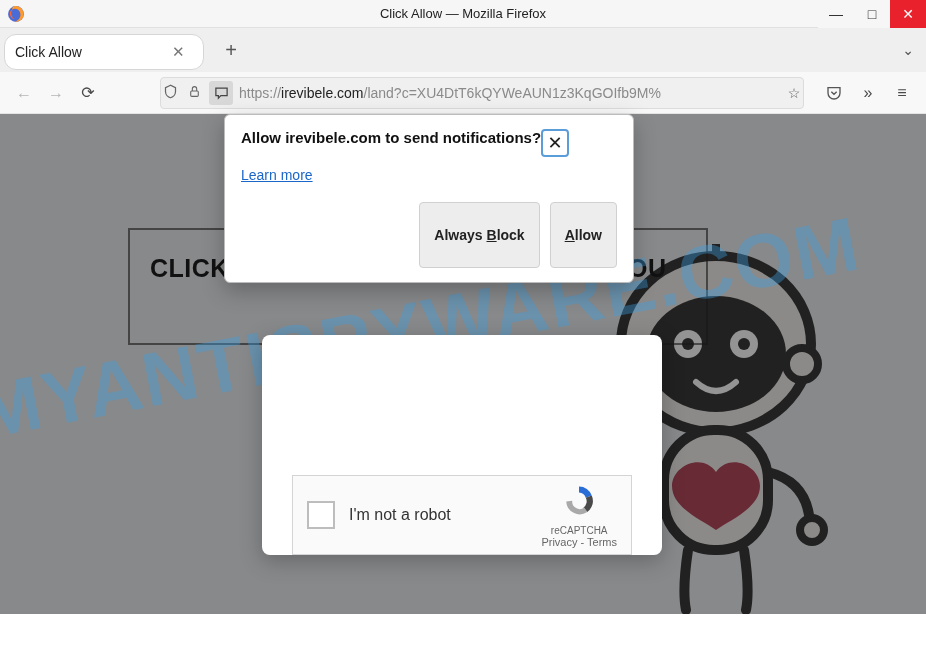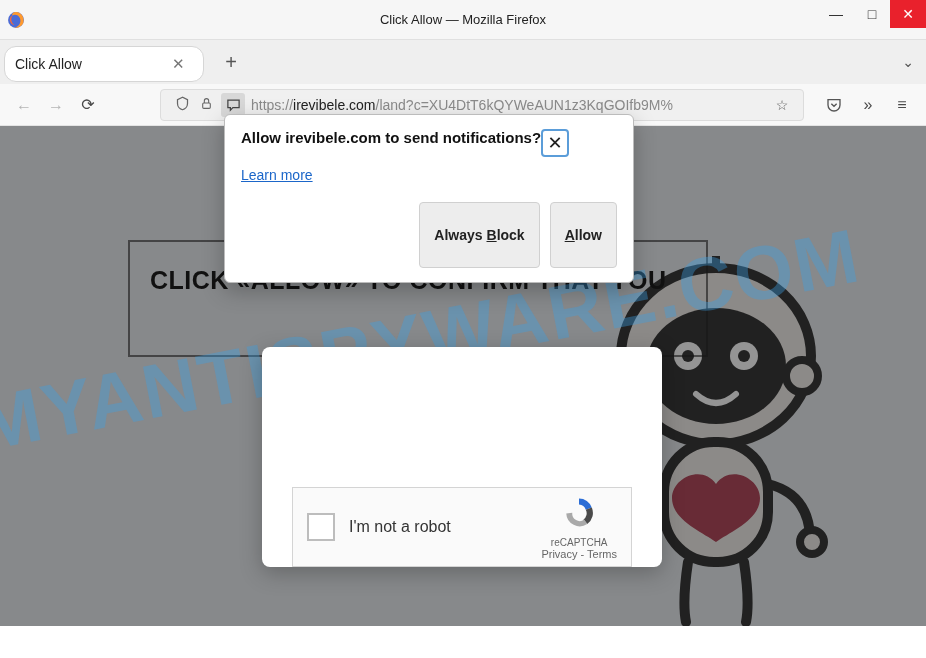--- a/index.html
+++ b/index.html
@@ -6,21 +6,21 @@
 body {
   width: 926px;
   height: 658px;
   font-family: -apple-system, BlinkMacSystemFont, "Segoe UI", Arial, sans-serif;
   background: #fff;
   overflow: hidden;
   position: relative;
 }
 
 .titlebar {
-  height: 40px;
+  height: 28px;
   background: #f6f6f6;
   display: flex;
   align-items: center;
   border-bottom: 1px solid #e0e0e0;
   position: relative;
 }
 .app-icon {
   width: 20px; height: 20px; margin-left: 6px;
   display: flex; align-items: center; justify-content: center;
 }
@@ -90,21 +90,21 @@
 .tbtn.disabled { color: #b5b5b5; }
 .spacer { flex: 0 0 44px; }
 .urlbar {
   flex: 1;
   height: 32px;
   background: #f0f0f0;
   border: 1px solid #dcdcdc;
   border-radius: 4px;
   display: flex;
   align-items: center;
-  padding: 0 12px;
+  padding: 0 0;
   gap: 6px;
   margin: 12px 6px;
 }
 .urlbar .icon { width: 18px; text-align: center; color: #5a5a5a; font-size: 14px; }
 .url-text { flex: 1; font-size: 14px; color: #8a8a8a; white-space: nowrap; overflow: hidden; }
 .url-text .domain { color: #222; }
 .right-icons { display: flex; gap: 6px; margin-left: 6px; }
 .permission-icon {
   width: 24px; height: 24px;
   background: #d8d8d8;

